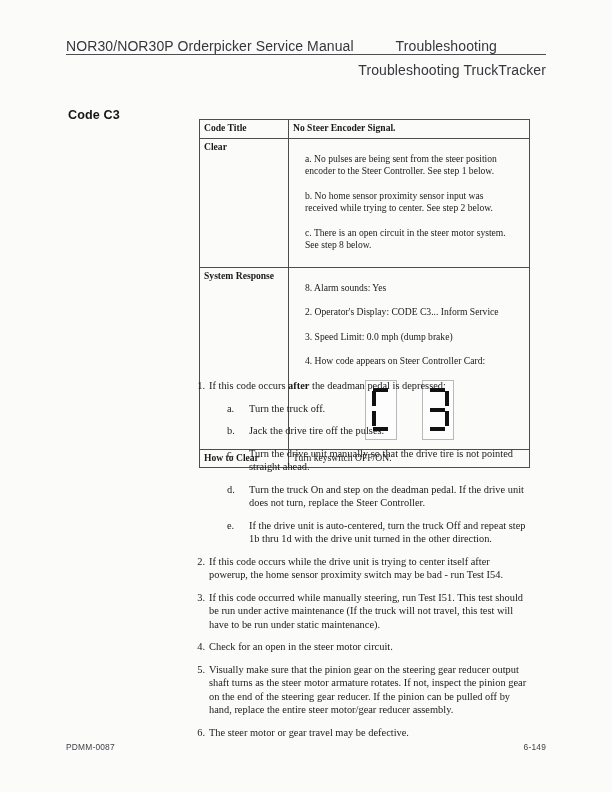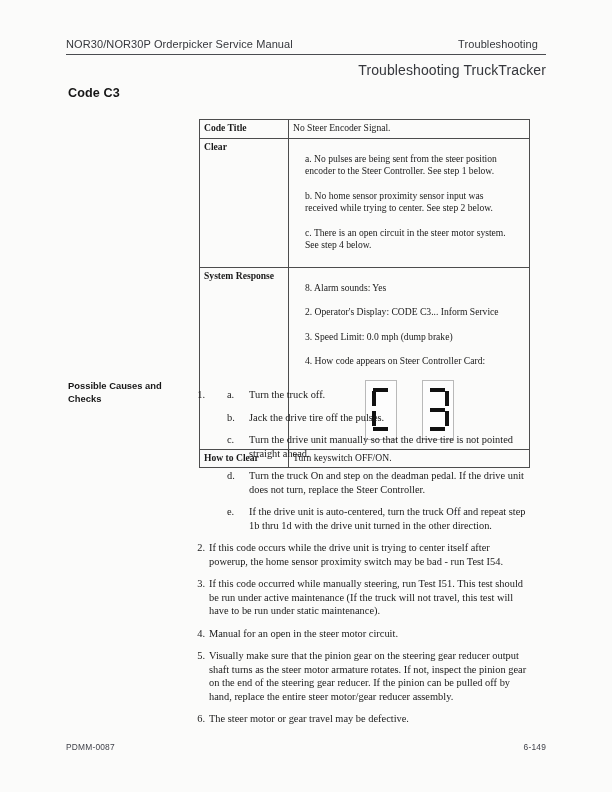--- a/index.html
+++ b/index.html
@@ -15,26 +15,26 @@
     overflow: hidden;
     font-family: "Liberation Serif", serif;
     color: #1a1a1a;
   }
 
   
   .hdr-row {
     position: absolute;
     left: 66px;
     top: 38px;
-    width: 472px;
+    width: 431px;
     display: flex;
     justify-content: space-between;
     align-items: baseline;
     font-family: "Liberation Sans", sans-serif;
-    font-size: 11px;
+    font-size: 14px;
     color: #35373c;
     letter-spacing: .1px;
   }
   .hdr-rule {
     position: absolute;
     left: 66px;
     top: 54px;
     width: 480px;
     height: 0;
     border-top: 1.4px solid #4a4c50;
@@ -46,21 +46,21 @@
     font-family: "Liberation Sans", sans-serif;
     font-size: 14px;
     color: #35373c;
     letter-spacing: .1px;
   }
 
   
   .code-heading {
     position: absolute;
     left: 68px;
-    top: 86px;
+    top: 108px;
     font-family: "Liberation Sans", sans-serif;
     font-weight: bold;
     font-size: 12.6px;
     color: #151515;
     letter-spacing: .1px;
   }
 
   
   .spec-table {
     position: absolute;
@@ -80,21 +80,21 @@
   }
   .spec-table td.lbl {
     width: 80px;
     font-weight: bold;
     white-space: nowrap;
   }
   .spec-table td.val p {
     margin: 12px;
   }
   .spec-table td.val p + p { margin-top: 0px; }
-  .bold-val { font-weight: normal; }
+  .bold-val { font-weight: bold; }
 
   
   .seg-wrap {
     margin: 8px 0 6px 0;
     display: flex;
     justify-content: center;
     gap: 25px;
   }
   .seg-box {
     position: relative;
@@ -205,21 +205,21 @@
     <tbody>
       <tr>
         <td class="lbl">Code Title</td>
         <td class="val bold-val">No Steer Encoder Signal.</td>
       </tr>
       <tr>
         <td class="lbl">Clear</td>
         <td class="val">
           <p>a. No pulses are being sent from the steer position encoder to the Steer Controller. See step 1 below.</p>
           <p>b. No home sensor proximity sensor input was received while trying to center. See step 2 below.</p>
-          <p>c. There is an open circuit in the steer motor system. See step 4 below.</p>
+          <p>c. There is an open circuit in the steer motor system. See step 8 below.</p>
         </td>
       </tr>
       <tr>
         <td class="lbl">System Response</td>
         <td class="val">
           <p>8. Alarm sounds: Yes</p>
           <p>2. Operator's Display: CODE C3... Inform Service</p>
           <p>3. Speed Limit: 0.0 mph (dump brake)</p>
           <p>4. How code appears on Steer Controller Card:</p>
 
@@ -246,26 +246,26 @@
           </div>
         </td>
       </tr>
       <tr>
         <td class="lbl">How to Clear</td>
         <td class="val">Turn keyswitch OFF/ON.</td>
       </tr>
     </tbody>
   </table>
 
-  <div class="margin-note">Possible Causes and Checks</div>
 
   <div class="steps">
 
     <div class="step">
       <span class="num">1.</span>
+      <span class="txt"><span>If this code occurs </span><b>after</b><span> the deadman pedal is depressed:</span></span>
       <div class="substeps">
         <div class="substep">
           <span class="num">a.</span>
           <span class="txt">Turn the truck off.</span>
         </div>
         <div class="substep">
           <span class="num">b.</span>
           <span class="txt">Jack the drive tire off the pulses.</span>
         </div>
         <div class="substep">
@@ -288,21 +288,21 @@
       <span class="txt">If this code occurs while the drive unit is trying to center itself after powerup, the home sensor proximity switch may be bad - run Test I54.</span>
     </div>
 
     <div class="step">
       <span class="num">3.</span>
       <span class="txt">If this code occurred while manually steering, run Test I51. This test should be run under active maintenance (If the truck will not travel, this test will have to be run under static maintenance).</span>
     </div>
 
     <div class="step">
       <span class="num">4.</span>
-      <span class="txt">Manual for an open in the steer motor circuit.</span>
+      <span class="txt">Check for an open in the steer motor circuit.</span>
     </div>
 
     <div class="step">
       <span class="num">5.</span>
       <span class="txt">Visually make sure that the pinion gear on the steering gear reducer output shaft turns as the steer motor armature rotates. If not, inspect the pinion gear on the end of the steering gear reducer. If the pinion can be pulled off by hand, replace the entire steer motor/gear reducer assembly.</span>
     </div>
 
     <div class="step">
       <span class="num">6.</span>
       <span class="txt">The steer motor or gear travel may be defective.</span>

